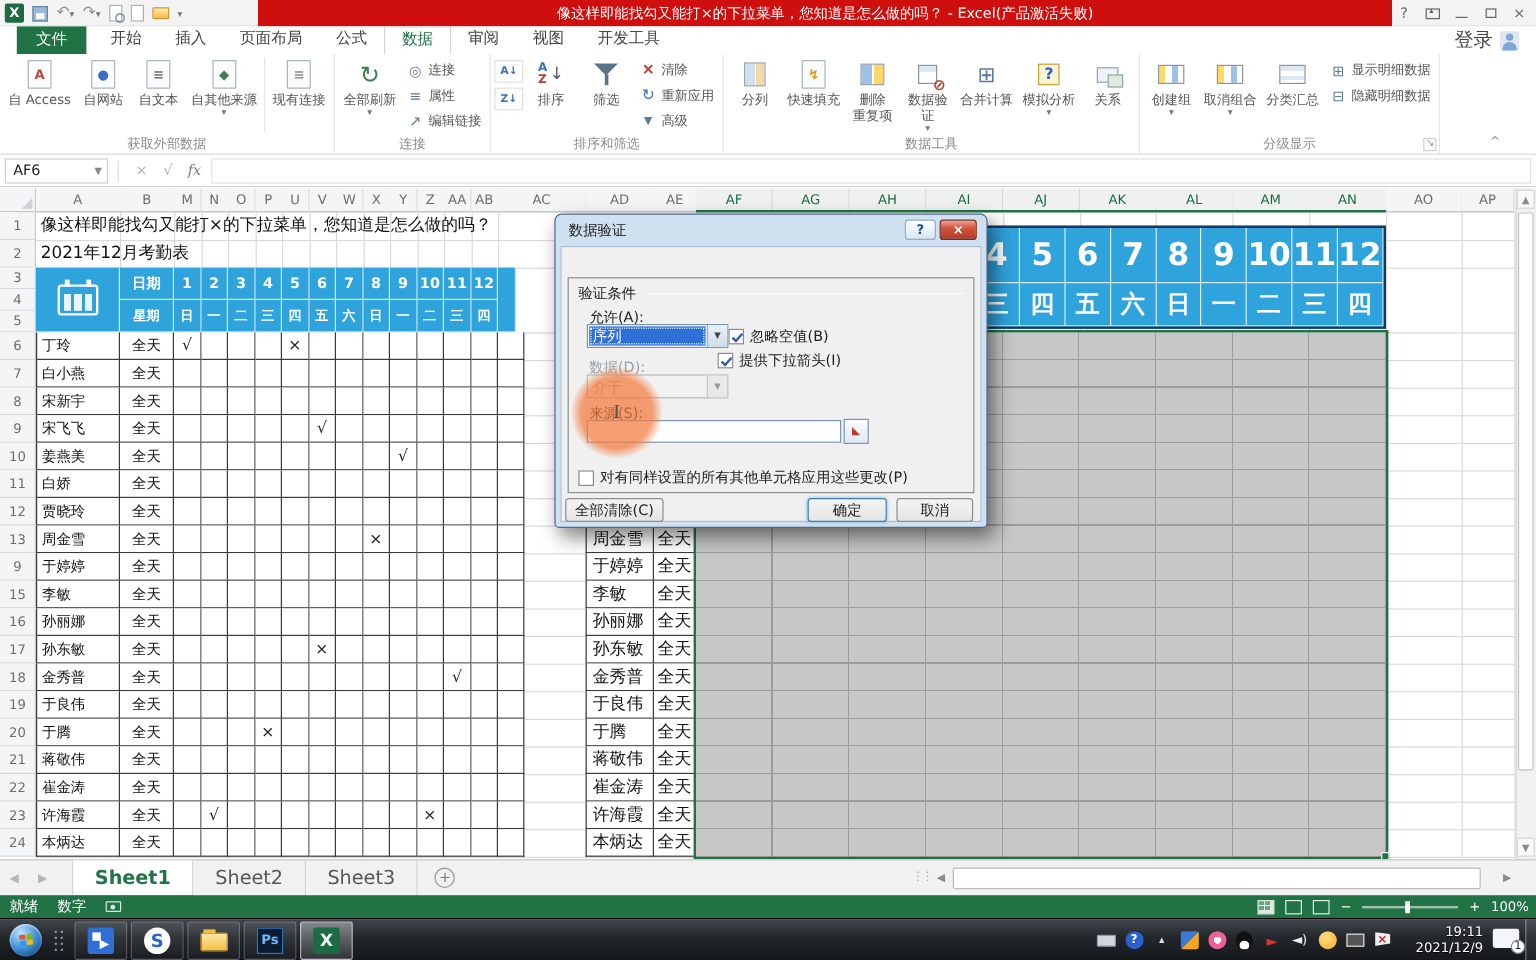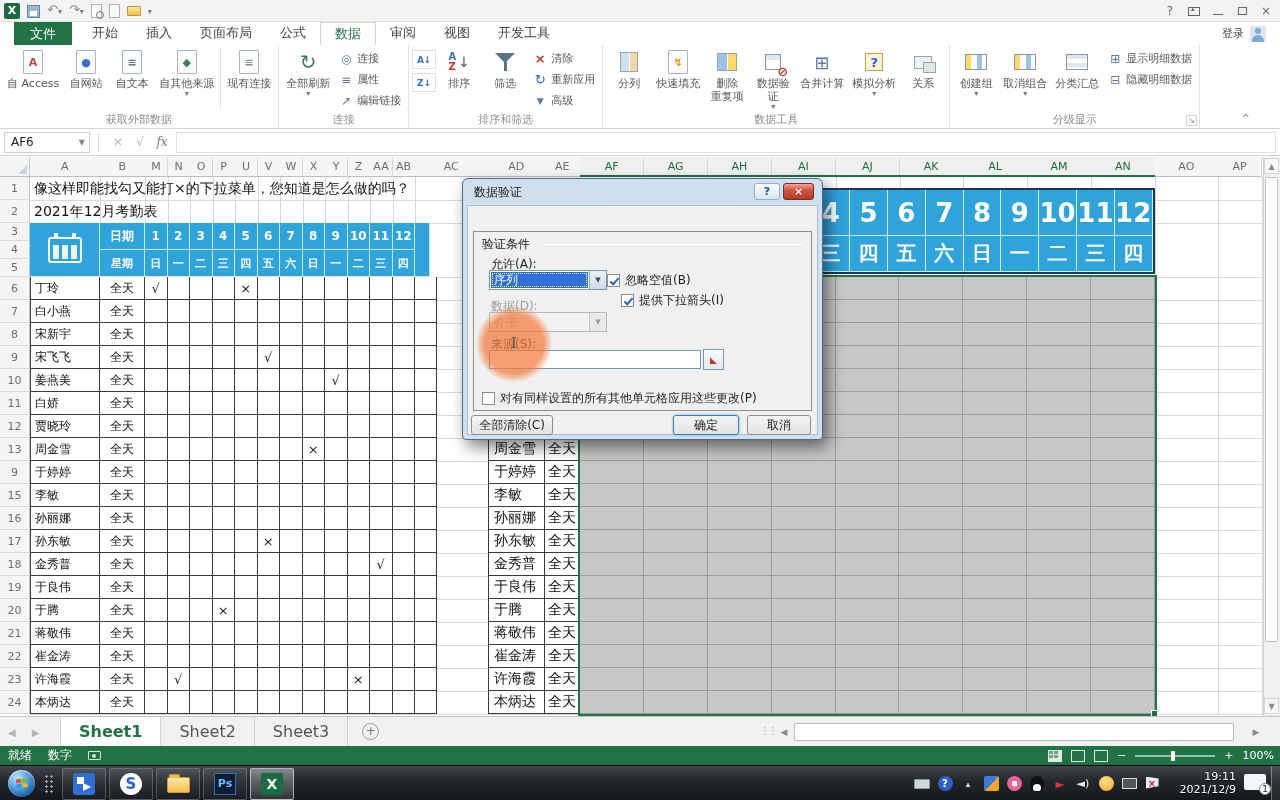--- a/index.html
+++ b/index.html
@@ -27,21 +27,21 @@
   .wc-min{width:10px;height:1px;background:#666;margin-top:6px;}
   .wc-restore{width:9px;height:8px;border:1px solid #666;position:relative;background:#f3f3f3;}
   .wc-restore::before{content:"";position:absolute;left:2px;top:-3px;width:9px;height:8px;border:1px solid #666;z-index:-1;}
 
   
   .tabrow{position:absolute;left:0;top:22px;width:1280px;height:23px;background:#fff;}
   .ftab{position:absolute;left:14px;top:0;width:58px;height:23px;background:#217346;color:#fff;text-align:center;line-height:23px;font-size:13px;}
   .rtabs{position:absolute;left:78px;top:0;height:23px;display:flex;}
   .rtab{padding:0 14px;line-height:22px;font-size:13px;color:#444;}
   .rtab.active{background:#fff;border:1px solid #d4d4d4;border-bottom:none;color:#217346;}
-  .signin{position:absolute;right:14px;top:0;height:23px;display:flex;align-items:center;gap:6px;font-size:11px;color:#444;}
+  .signin{position:absolute;right:14px;top:0;height:23px;display:flex;align-items:center;gap:6px;font-size:16px;color:#444;}
   .avatar{width:16px;height:16px;border-radius:2px;background:#dfe6ee;position:relative;overflow:hidden;}
   .avatar::before{content:"";position:absolute;left:5px;top:2px;width:6px;height:6px;border-radius:50%;background:#7da7d9;}
   .avatar::after{content:"";position:absolute;left:2px;top:9px;width:12px;height:8px;border-radius:6px 6px 0 0;background:#7da7d9;}
 
   
   .ribbon{position:absolute;left:0;top:45px;width:1280px;height:84px;background:#fff;border-bottom:1px solid #d4d4d4;display:flex;}
   .rgroup{position:relative;display:flex;flex-direction:column;border-right:1px solid #e4e4e4;padding:1px 3px 13px 3px;}
   .grow{display:flex;align-items:flex-start;height:68px;}
   .glabel{position:absolute;left:0;right:0;bottom:1px;text-align:center;font-size:11px;color:#8c8c8c;white-space:nowrap;}
   .glauncher{position:absolute;right:2px;bottom:2px;font-size:9px;color:#999;border:1px solid #d0d0d0;width:11px;height:11px;line-height:9px;text-align:center;}
@@ -245,20 +245,21 @@
     <div class="qat">
       <span class="q-logo">X</span>
       <span class="q-save"></span>
       <span class="q-gly">↶<span class="q-drop">▾</span></span>
       <span class="q-gly">↷<span class="q-drop">▾</span></span>
       <span class="q-doc mag"></span>
       <span class="q-doc"></span>
       <span class="q-folder"></span>
       <span class="q-drop">▾</span>
     </div>
+    <div class="banner">像这样即能找勾又能打×的下拉菜单，您知道是怎么做的吗？ - Excel(产品激活失败)</div>
     <div class="wincontrols">
       <div class="wc">?</div>
       <div class="wc">
           <span class="wc-ribbonbox"></span>
         </div>
       <div class="wc">
           <span class="wc-min"></span>
         </div>
       <div class="wc">
           <span class="wc-restore"></span>
@@ -1044,21 +1045,21 @@
       <div class="grp-line"></div>
       <div class="dlbl" style="left:17px;top:24px">允许(A):</div>
       <div class="combo" style="left:15px;top:38px">
         <div class="sel">序列</div>
         <div class="cbtn">▼</div>
       </div>
       <div class="cbrow" style="left:133px;top:40px">
         <span class="chk on"></span>
         <span>忽略空值(B)</span>
       </div>
-      <div class="cbrow" style="left:147px;top:60px">
+      <div class="cbrow" style="left:124px;top:60px">
         <span class="chk on"></span>
         <span>提供下拉箭头(I)</span>
       </div>
       <div class="dlbl dis" style="left:17px;top:66px">数据(D):</div>
       <div class="combo dis" style="left:15px;top:80px">
         <div class="seld">介于</div>
         <div class="cbtn">▼</div>
       </div>
       <div class="dlbl" style="left:17px;top:104px">来源(S):</div>
       <input class="src-input" value="" style="">

